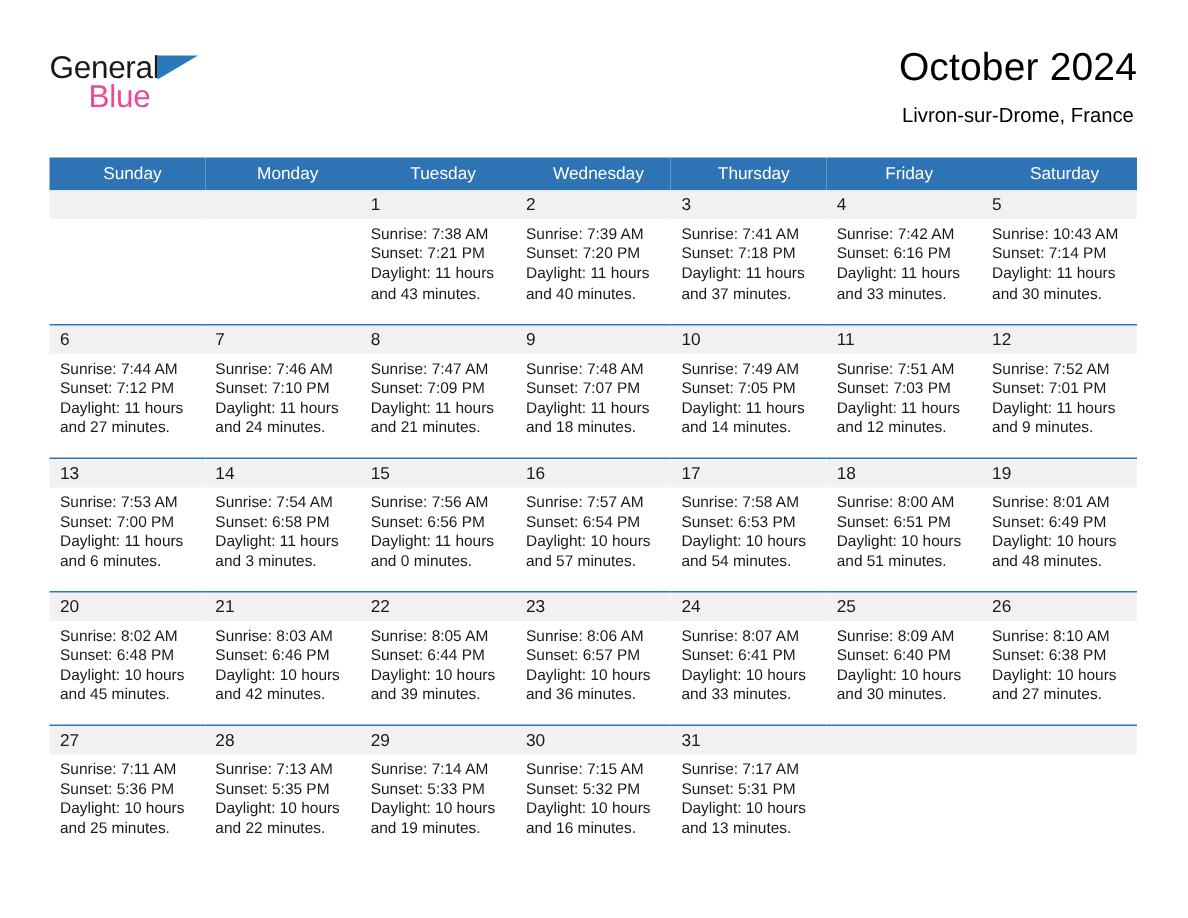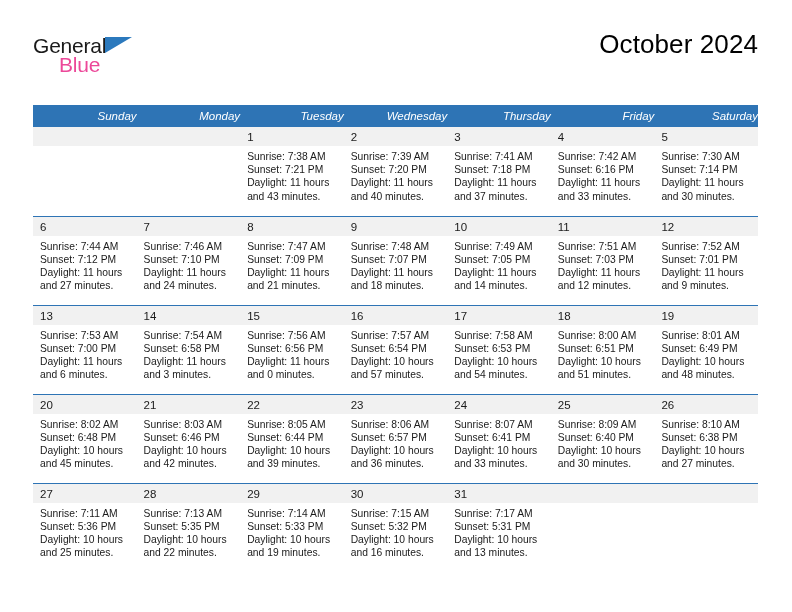--- a/index.html
+++ b/index.html
@@ -57,25 +57,24 @@
     left: 33px; top: 105px;
     width: 725px;
     border-collapse: collapse;
     table-layout: fixed;
   }
   .cal th {
     background: #2e74b5;
     color: #ffffff;
     font-size: 11.5px;
     font-weight: normal;
-    text-align: right;
+    text-align: center;
     padding: 5px 0 5px 7px;
     height: 20px;
     border: none;
-    font-style: italic;
   }
   .cal td {
     vertical-align: top;
     border-top: 1.3px solid #2e74b5;
     padding: 0;
     height: 89px;
     width: 103.5px;
     background: #ffffff;
   }
   .cal tr.week-row:first-child td { border-top: none; }
@@ -103,20 +102,21 @@
 <div class="page">
 
   <div class="top">
     <div class="logo">
       <span class="logo-general">General</span>
       <span class="logo-tri"></span>
       <span class="logo-blue">Blue</span>
     </div>
     <div class="title-wrap">
       <div class="cal-title">October 2024</div>
+      <div class="cal-sub">Livron-sur-Drome, France</div>
     </div>
   </div>
 
   <table class="cal">
     <thead>
       <tr>
         <th>Sunday</th>
         <th>Monday</th>
         <th>Tuesday</th>
         <th>Wednesday</th>
@@ -165,21 +165,21 @@
             <div class="info">
               <div>Sunrise: 7:42 AM</div>
               <div>Sunset: 6:16 PM</div>
               <div>Daylight: 11 hours</div>
               <div>and 33 minutes.</div>
             </div>
           </td>
           <td>
             <div class="daynum">5</div>
             <div class="info">
-              <div>Sunrise: 7:30 AM</div>
+              <div>Sunrise: 10:43 AM</div>
               <div>Sunset: 7:14 PM</div>
               <div>Daylight: 11 hours</div>
               <div>and 30 minutes.</div>
             </div>
           </td>
         </tr>
         <tr class="week-row">
           <td>
             <div class="daynum">6</div>
             <div class="info">

